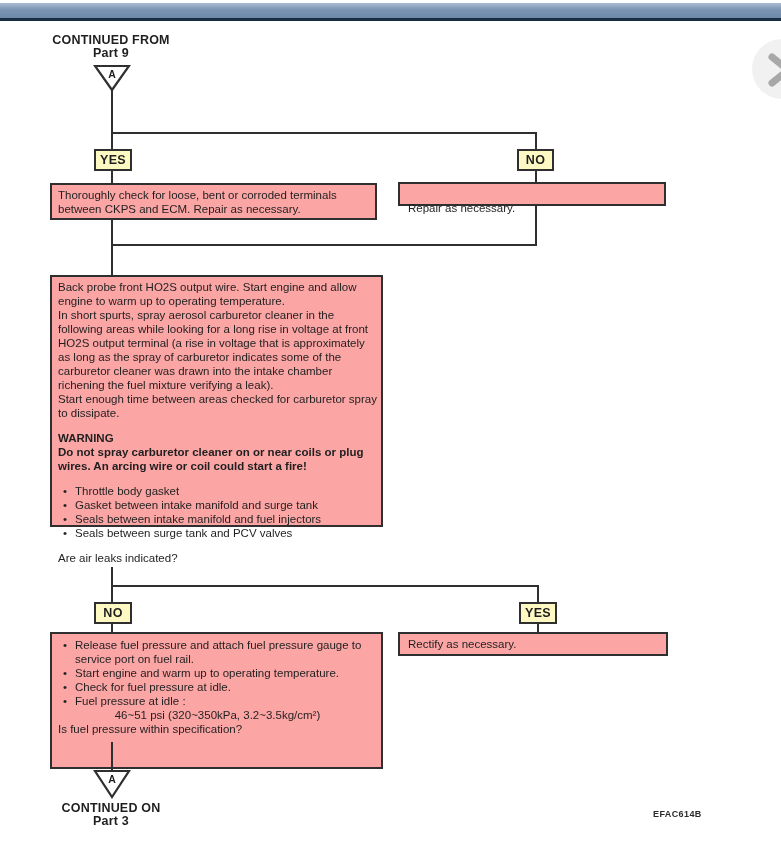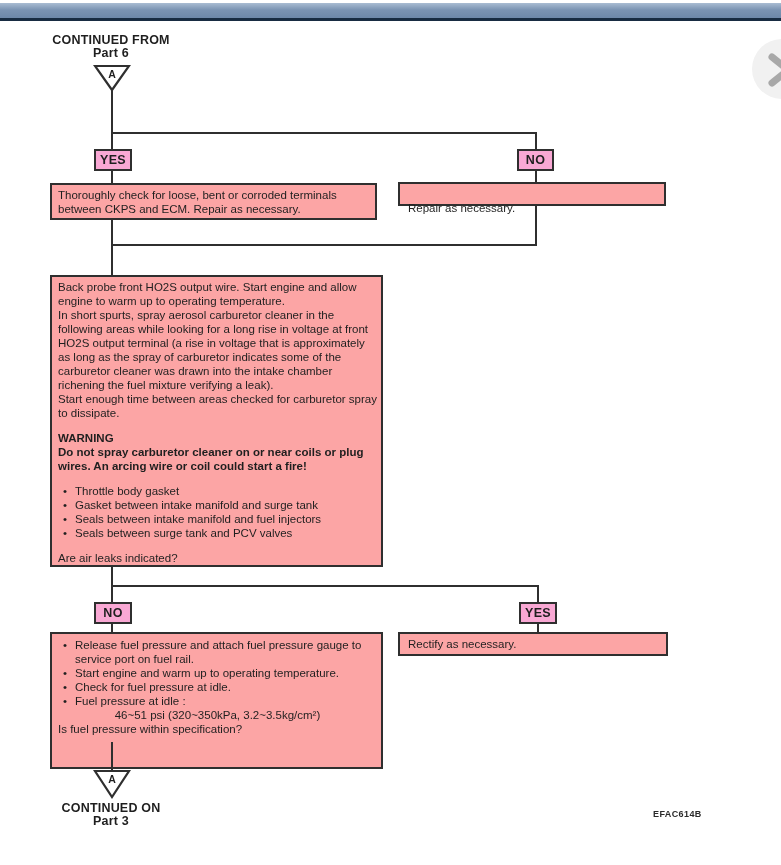--- a/index.html
+++ b/index.html
@@ -11,21 +11,21 @@
     background:linear-gradient(180deg,#a9bcd2 0%,#7b94b3 45%,#6d88a9 100%);
     border-bottom:3px solid #182c42;}
   .nav-next{position:absolute;left:752px;top:39px;width:60px;height:60px;border-radius:50%;
     background:#f1f1f1;border:none;padding:0;cursor:pointer;}
   .nav-next svg{position:absolute;left:8px;top:9px;}
 
   
   .ln{position:absolute;background:#2f2f2f;}
   .fbox{position:absolute;border:2px solid #2f2f2f;background:#fca5a5;box-sizing:border-box;
     font-size:11.5px;line-height:14px;}
-  .tag{position:absolute;border:2px solid #2f2f2f;background:#f9a8d4;box-sizing:border-box;
+  .tag{position:absolute;border:2px solid #2f2f2f;background:#fef9c3;box-sizing:border-box;
     font-weight:bold;font-size:12.5px;text-align:center;line-height:18px;letter-spacing:.3px;}
   .conn-label{position:absolute;width:146px;text-align:center;font-weight:bold;
     font-size:12.5px;line-height:13px;letter-spacing:.2px;}
   .tri{position:absolute;}
 
   .textpad{padding:3px 4px 2px 6px;}
   .fbox p{margin:0;}
   .fbox .gap{margin-top:11px;}
   .bold{font-weight:bold;}
   ul.blist{list-style:none;margin:0;padding:0;}
@@ -46,21 +46,21 @@
   <button class="nav-next">
     <span>
       <svg width="44" height="44" viewBox="0 0 44 44">
         <polyline points="12,9 28,22 12,35" fill="none" stroke="#a8a8a8" stroke-width="7" stroke-linecap="round" stroke-linejoin="round"></polyline>
       </svg>
     </span>
   </button>
 
   <div class="conn-label" style="left:38px;top:34px;">
     <div>CONTINUED FROM</div>
-    <div>Part 6</div>
+    <div>Part 9</div>
   </div>
   <div class="tri" style="left:93px;top:64px;">
     <svg width="38" height="28" viewBox="0 0 38 28">
       <polygon points="2,2 36,2 19,26" fill="#ffffff" stroke="#2f2f2f" stroke-width="2.2"></polygon>
       <text x="19" y="13.5" text-anchor="middle" font-size="10.5" font-weight="bold" fill="#1f1f1f">A</text>
     </svg>
   </div>
 
   <div class="ln" style="left:111px;top:88px;width:2px;height:62px;"></div>
   <div class="ln" style="left:111px;top:132px;width:426px;height:2px;"></div>
@@ -76,21 +76,21 @@
     <p>Thoroughly check for loose, bent or corroded terminals between CKPS and ECM. Repair as necessary.</p>
   </div>
   <div class="fbox" style="left:398px;top:182px;width:268px;height:24px;padding:17px 4px 2px 8px;">
     <p>Repair as necessary.</p>
   </div>
 
   <div class="ln" style="left:535px;top:206px;width:2px;height:40px;"></div>
   <div class="ln" style="left:111px;top:244px;width:426px;height:2px;"></div>
   <div class="ln" style="left:111px;top:220px;width:2px;height:56px;"></div>
 
-  <div class="fbox" style="left:50px;top:275px;width:333px;height:292px;padding:3px 4px 2px 6px;">
+  <div class="fbox" style="left:50px;top:275px;width:333px;height:252px;padding:3px 4px 2px 6px;">
     <p>Back probe front HO2S output wire. Start engine and allow engine to warm up to operating temperature.</p>
     <p>In short spurts, spray aerosol carburetor cleaner in the following areas while looking for a long rise in voltage at front HO2S output terminal (a rise in voltage that is approximately as long as the spray of carburetor indicates some of the carburetor cleaner was drawn into the intake chamber richening the fuel mixture verifying a leak).</p>
     <p>Start enough time between areas checked for carburetor spray to dissipate.</p>
     <p class="gap bold">WARNING</p>
     <p class="bold">Do not spray carburetor cleaner on or near coils or plug wires. An arcing wire or coil could start a fire!</p>
     <ul class="blist gap">
       <li>Throttle body gasket</li>
       <li>Gasket between intake manifold and surge tank</li>
       <li>Seals between intake manifold and fuel injectors</li>
       <li>Seals between surge tank and PCV valves</li>

